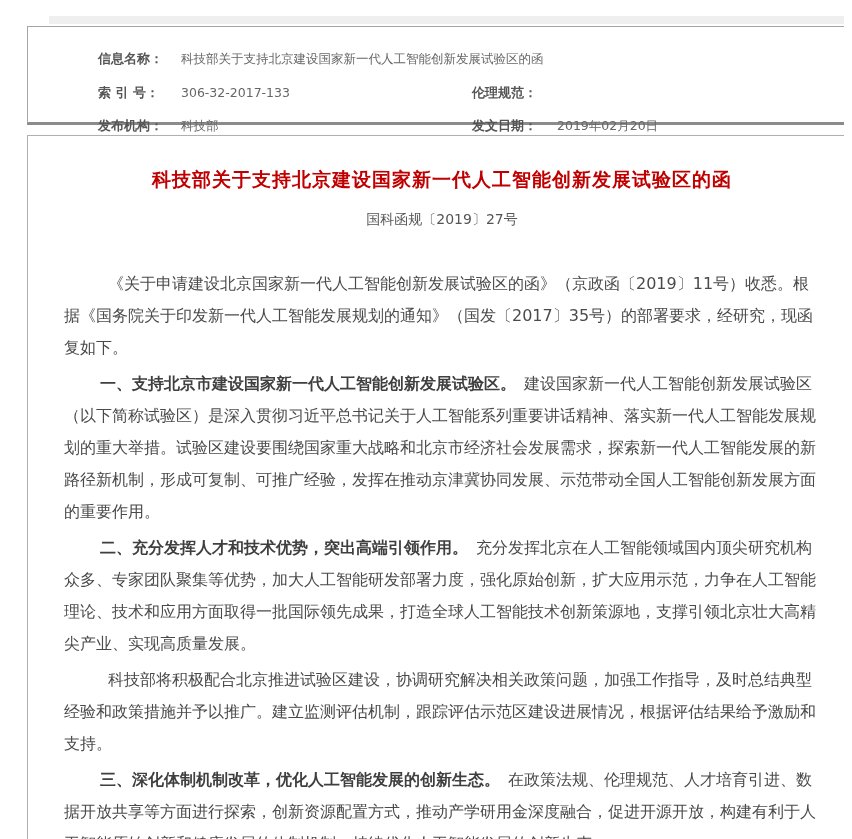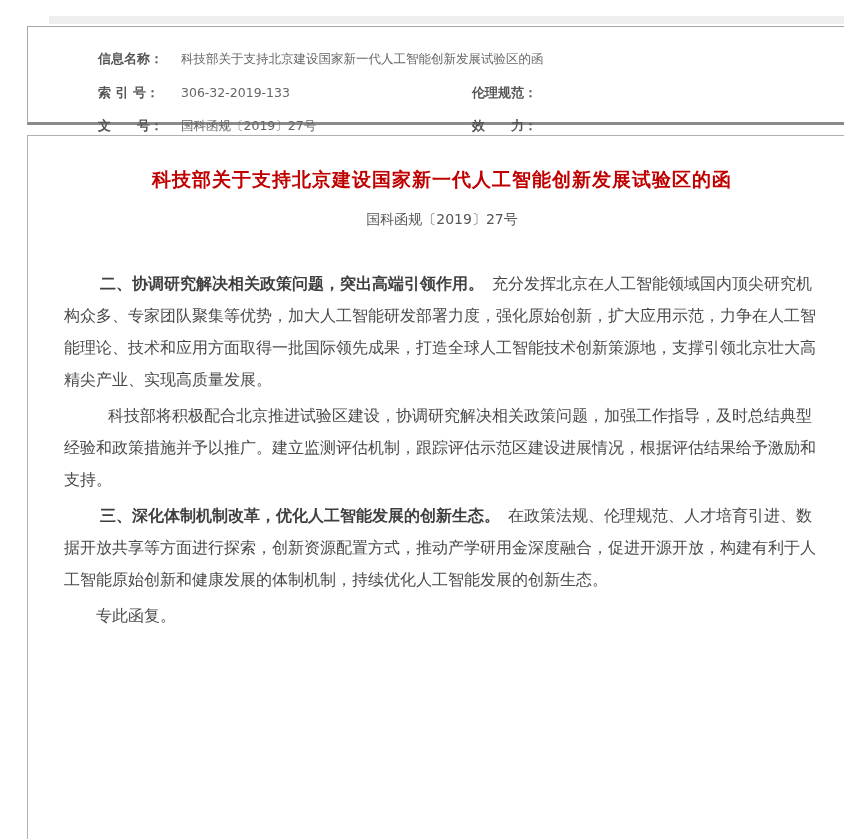--- a/index.html
+++ b/index.html
@@ -94,40 +94,48 @@
 
   <div class="top-strip"></div>
 
   <div class="info-box">
     <div class="info-row">
       <span class="info-lbl">信息名称：</span>
       <span class="info-val full">科技部关于支持北京建设国家新一代人工智能创新发展试验区的函</span>
     </div>
     <div class="info-row">
       <span class="info-lbl">索 引 号：</span>
-      <span class="info-val col1">306-32-2019-133</span>
+      <span class="info-val col1">306-32-2017-133</span>
       <span class="info-lbl second">伦理规范：</span>
+    </div>
+    <div class="info-row">
+      <span class="info-lbl">发布机构：</span>
+      <span class="info-val col1">科技部</span>
+      <span class="info-lbl second">发文日期：</span>
+      <span class="info-val full">2019年02月20日</span>
     </div>
     <div class="info-row">
       <span class="info-lbl">文　　号：</span>
       <span class="info-val col1">国科函规〔2019〕27号</span>
       <span class="info-lbl second">效　　力：</span>
       <span class="info-val full"></span>
     </div>
   </div>
 
   <div class="doc-box">
     <div class="doc-title">科技部关于支持北京建设国家新一代人工智能创新发展试验区的函</div>
     <div class="doc-number">国科函规〔2019〕27号</div>
 
     <div class="doc-content">
 
+      <p class="para"><b></b><span>《关于申请建设北京国家新一代人工智能创新发展试验区的函》（京政函〔2019〕11号）收悉。根据《国务院关于印发新一代人工智能发展规划的通知》（国发〔2017〕35号）的部署要求，经研究，现函复如下。</span></p>
 
+      <p class="para"><b>一、支持北京市建设国家新一代人工智能创新发展试验区。</b><span>建设国家新一代人工智能创新发展试验区（以下简称试验区）是深入贯彻习近平总书记关于人工智能系列重要讲话精神、落实新一代人工智能发展规划的重大举措。试验区建设要围绕国家重大战略和北京市经济社会发展需求，探索新一代人工智能发展的新路径新机制，形成可复制、可推广经验，发挥在推动京津冀协同发展、示范带动全国人工智能创新发展方面的重要作用。</span></p>
 
-      <p class="para"><b>二、协调研究解决相关政策问题，突出高端引领作用。</b><span>充分发挥北京在人工智能领域国内顶尖研究机构众多、专家团队聚集等优势，加大人工智能研发部署力度，强化原始创新，扩大应用示范，力争在人工智能理论、技术和应用方面取得一批国际领先成果，打造全球人工智能技术创新策源地，支撑引领北京壮大高精尖产业、实现高质量发展。</span></p>
+      <p class="para"><b>二、充分发挥人才和技术优势，突出高端引领作用。</b><span>充分发挥北京在人工智能领域国内顶尖研究机构众多、专家团队聚集等优势，加大人工智能研发部署力度，强化原始创新，扩大应用示范，力争在人工智能理论、技术和应用方面取得一批国际领先成果，打造全球人工智能技术创新策源地，支撑引领北京壮大高精尖产业、实现高质量发展。</span></p>
 
       <p class="para"><b></b><span>科技部将积极配合北京推进试验区建设，协调研究解决相关政策问题，加强工作指导，及时总结典型经验和政策措施并予以推广。建立监测评估机制，跟踪评估示范区建设进展情况，根据评估结果给予激励和支持。</span></p>
 
       <p class="para"><b>三、深化体制机制改革，优化人工智能发展的创新生态。</b><span>在政策法规、伦理规范、人才培育引进、数据开放共享等方面进行探索，创新资源配置方式，推动产学研用金深度融合，促进开源开放，构建有利于人工智能原始创新和健康发展的体制机制，持续优化人工智能发展的创新生态。</span></p>
 
       <p class="para">专此函复。</p>
 
     </div>
   </div>
 

